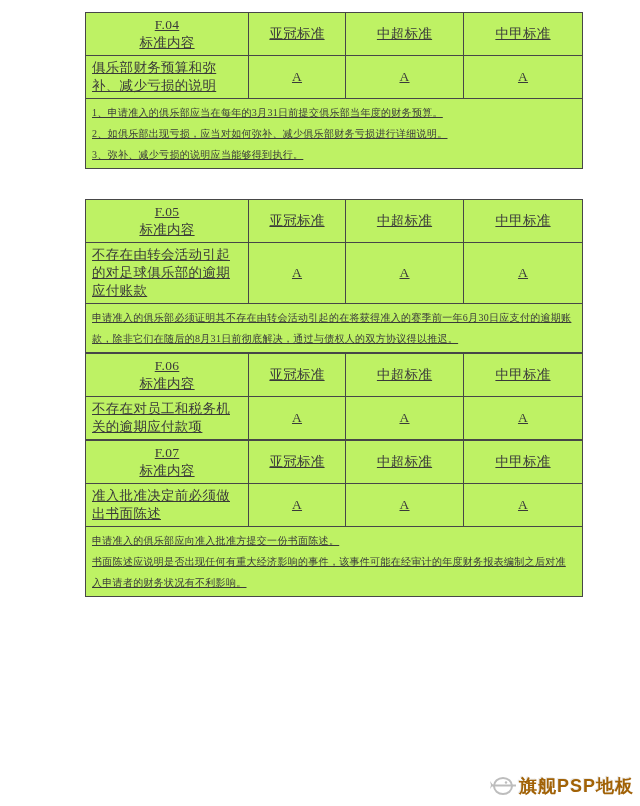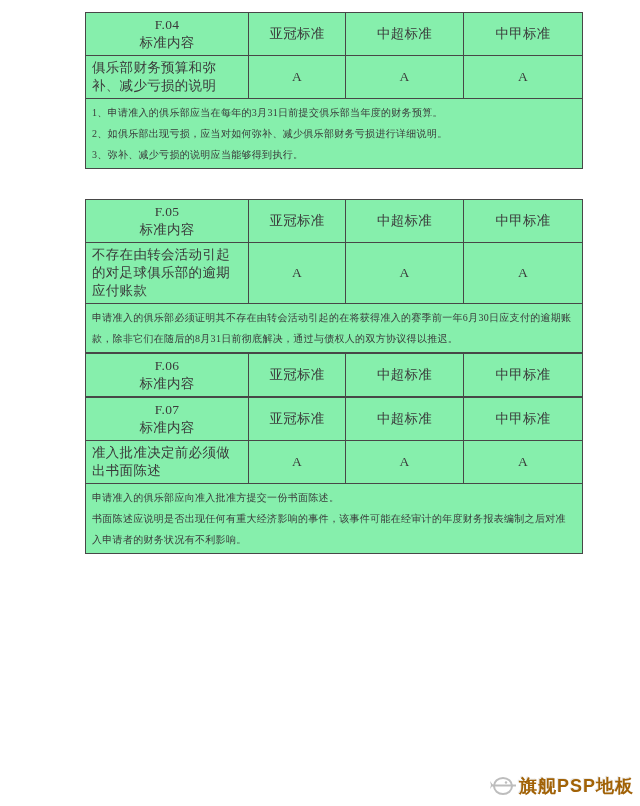--- a/index.html
+++ b/index.html
@@ -18,21 +18,22 @@
   .doc {
     position: absolute;
     left: 85px;
     top: 12px;
     width: 497px;
   }
   table.std-table {
     border-collapse: collapse;
     table-layout: fixed;
     width: 497px;
-    background: #86efac;
+    background: #bef264;
+    text-decoration: underline;
   }
   .gap-a { margin-bottom: 30px; }
   .gap-b { }
   table.std-table td {
     border: 1px solid #474747;
     font-size: 13.5px;
     line-height: 18px;
     vertical-align: middle;
     padding: 3px 6px;
     letter-spacing: 0.3px;
@@ -158,20 +159,26 @@
       </colgroup>
     <tbody>
       <tr>
         <td class="hdr">
           <span class="code-line">F.06</span>
           <span class="code-line">标准内容</span>
         </td>
         <td class="col-hdr">亚冠标准</td>
         <td class="col-hdr">中超标准</td>
         <td class="col-hdr">中甲标准</td>
+      </tr>
+      <tr>
+        <td class="req-cell">不存在对员工和税务机关的逾期应付款项</td>
+        <td class="grade-cell">A</td>
+        <td class="grade-cell">A</td>
+        <td class="grade-cell">A</td>
       </tr>
     </tbody>
   </table>
 
   <table class="std-table">
     <colgroup>
         <col style="width:163px">
         <col style="width:97px">
         <col style="width:118px">
         <col style="width:119px">

